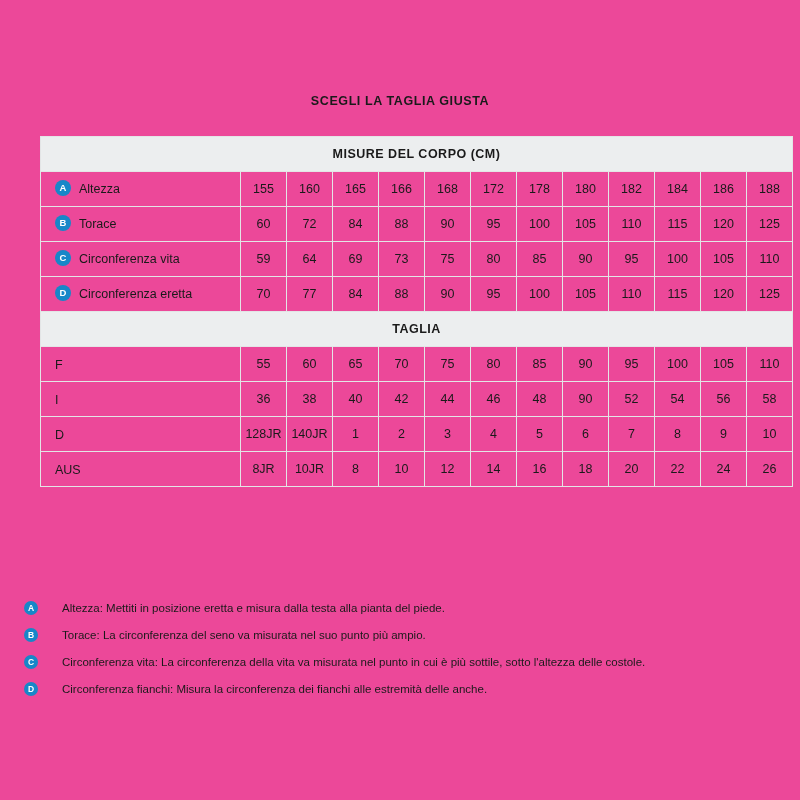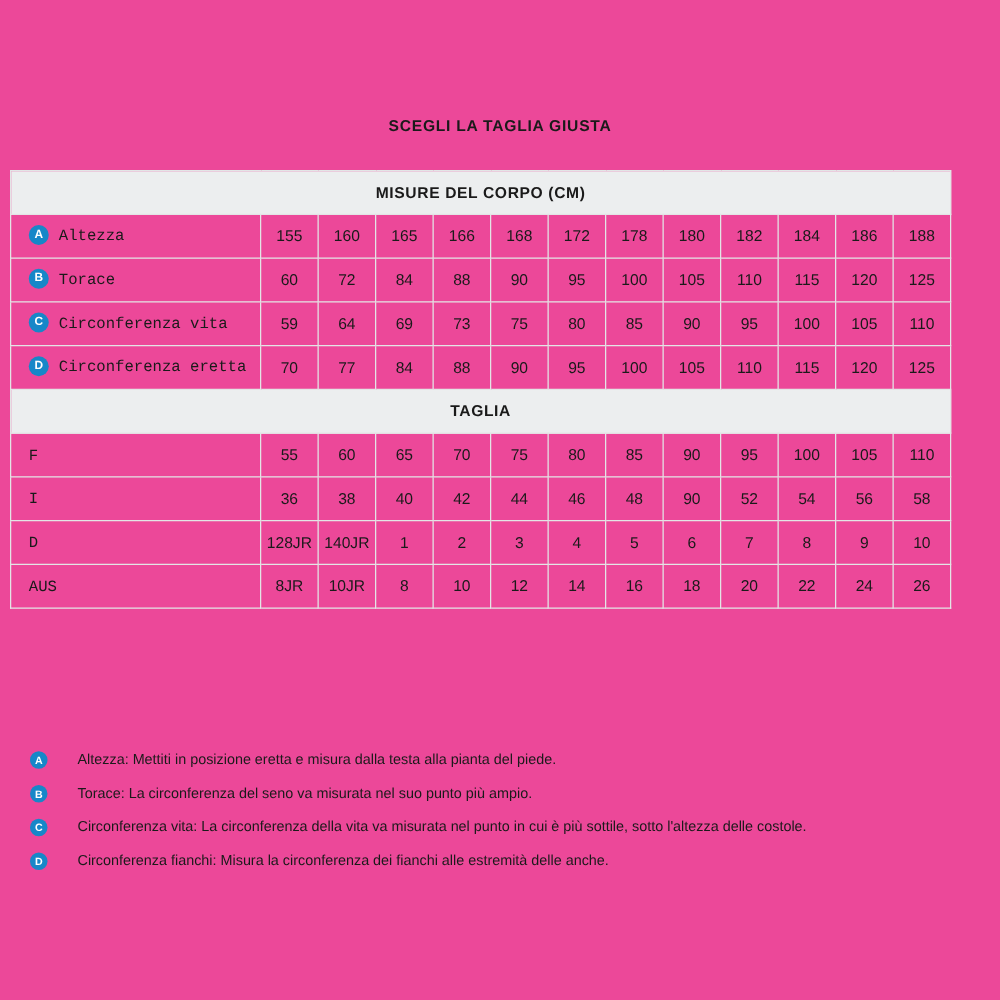--- a/index.html
+++ b/index.html
@@ -24,21 +24,21 @@
     top: 94px;
     width: 800px;
     text-align: center;
     font-size: 12.5px;
     font-weight: bold;
     letter-spacing: 0.6px;
     color: #1a1a1a;
   }
   #table-wrap {
     position: absolute;
-    left: 8px;
+    left: 40px;
     top: 136px;
     width: 752px;
   }
   table.sizing {
     border-collapse: collapse;
     width: 752px;
     table-layout: fixed;
   }
   table.sizing td {
     border: 1px solid #e3e5e6;
@@ -71,21 +71,21 @@
     color: #ffffff;
     font-size: 9.5px;
     font-weight: bold;
     line-height: 16px;
     text-align: center;
     margin-right: 8px;
     vertical-align: middle;
     position: relative;
     top: -1px;
   }
-  .rowlabel .lbl { vertical-align: middle; font-family: Liberation Mono, monospace; }
+  .rowlabel .lbl { vertical-align: middle; }
   #notes {
     position: absolute;
     left: 24px;
     top: 601px;
     width: 760px;
   }
   .note {
     display: flex;
     align-items: flex-start;
     margin-bottom: 13px;

